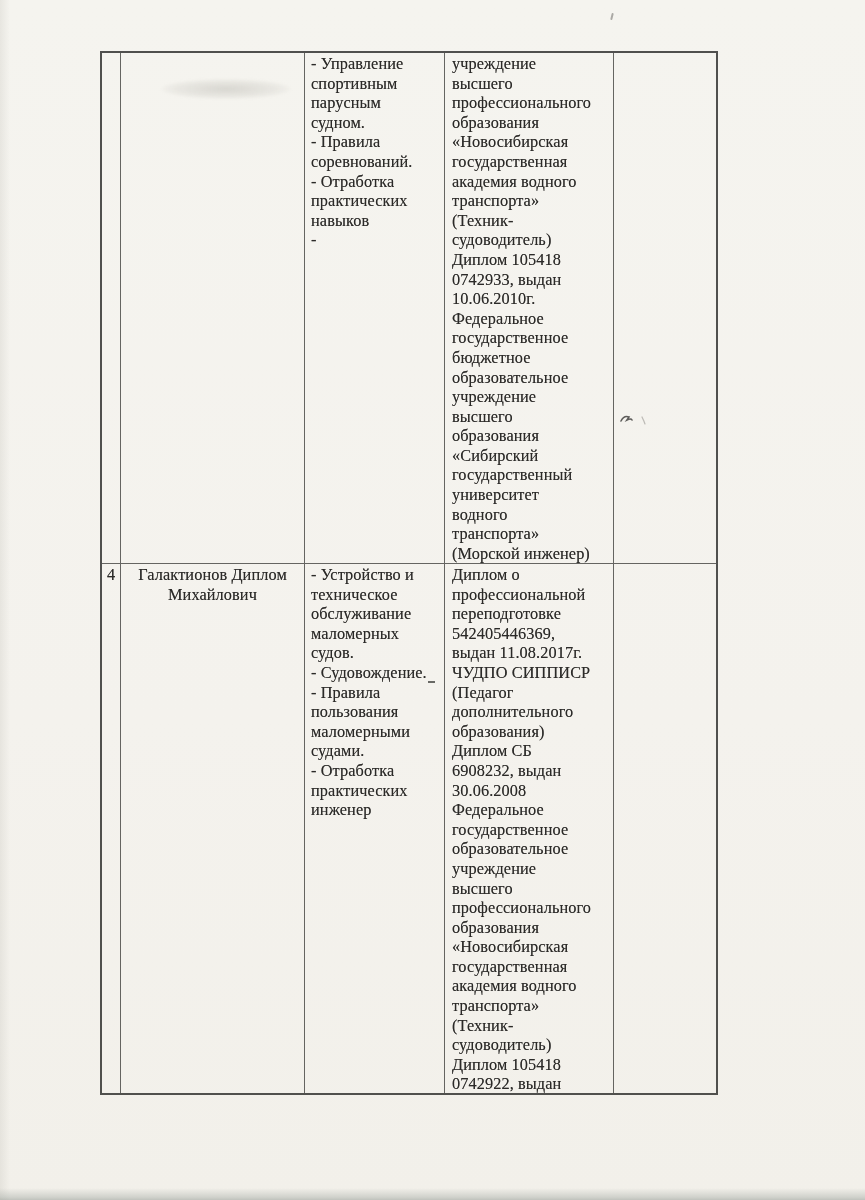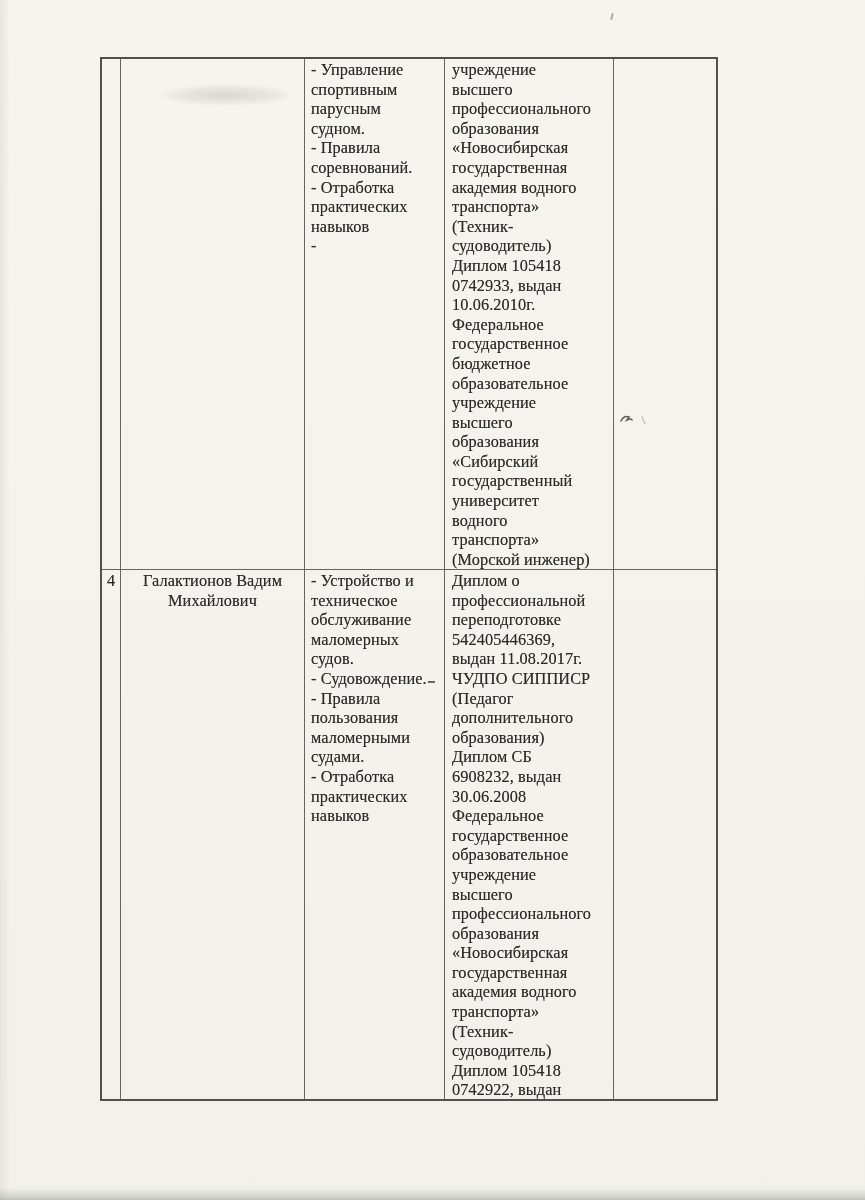--- a/index.html
+++ b/index.html
@@ -28,21 +28,21 @@
   
   .bottom-edge {
     position: absolute;
     left: 0; right: 0; bottom: 0;
     height: 12px;
     background: linear-gradient(180deg, rgba(170,176,170,0) 0%, rgba(168,174,168,0.45) 75%, rgba(150,157,151,0.55) 100%);
   }
   .doc-table {
     position: absolute;
     left: 100px;
-    top: 57px;
+    top: 51px;
     width: 614px;
     height: 1040px;
     display: grid;
     grid-template-columns: 19px 184px 140px 169px 102px;
     grid-template-rows: 511px 529px;
     border: 2px solid rgba(62,62,60,0.9);
     color: #2b2a28;
     font-size: 16.3px;
     line-height: 19.6px;
   }
@@ -153,35 +153,35 @@
 образования
 «Сибирский
 государственный
 университет
 водного
 транспорта»
 (Морской инженер)</div>
     <div class="cell c-status last-col"></div>
 
     <div class="cell c-num last-row">4</div>
-    <div class="cell c-name last-row">Галактионов Вадим
+    <div class="cell c-name last-row">Галактионов Диплом
 Михайлович</div>
     <div class="cell c-topics last-row">- Устройство и
 техническое
 обслуживание
 маломерных
 судов.
 - Судовождение.
 - Правила
 пользования
 маломерными
 судами.
 - Отработка
 практических
-навыков</div>
+инженер</div>
     <div class="cell c-edu last-row">Диплом о
 профессиональной
 переподготовке
 542405446369,
 выдан 11.08.2017г.
 ЧУДПО СИППИСР
 (Педагог
 дополнительного
 образования)
 Диплом СБ

